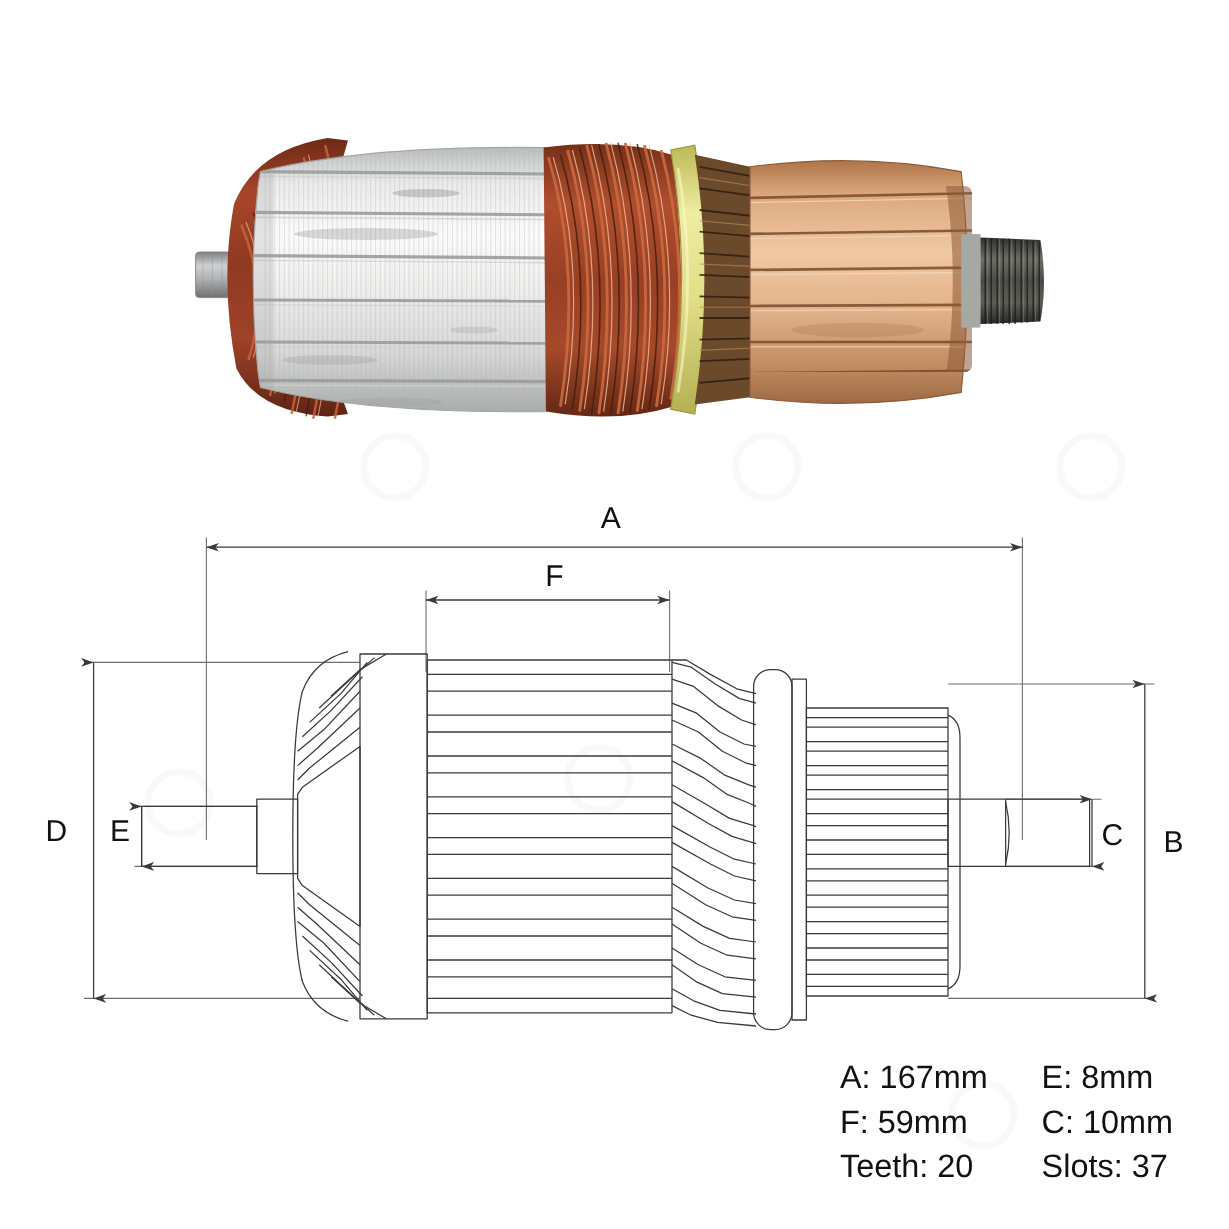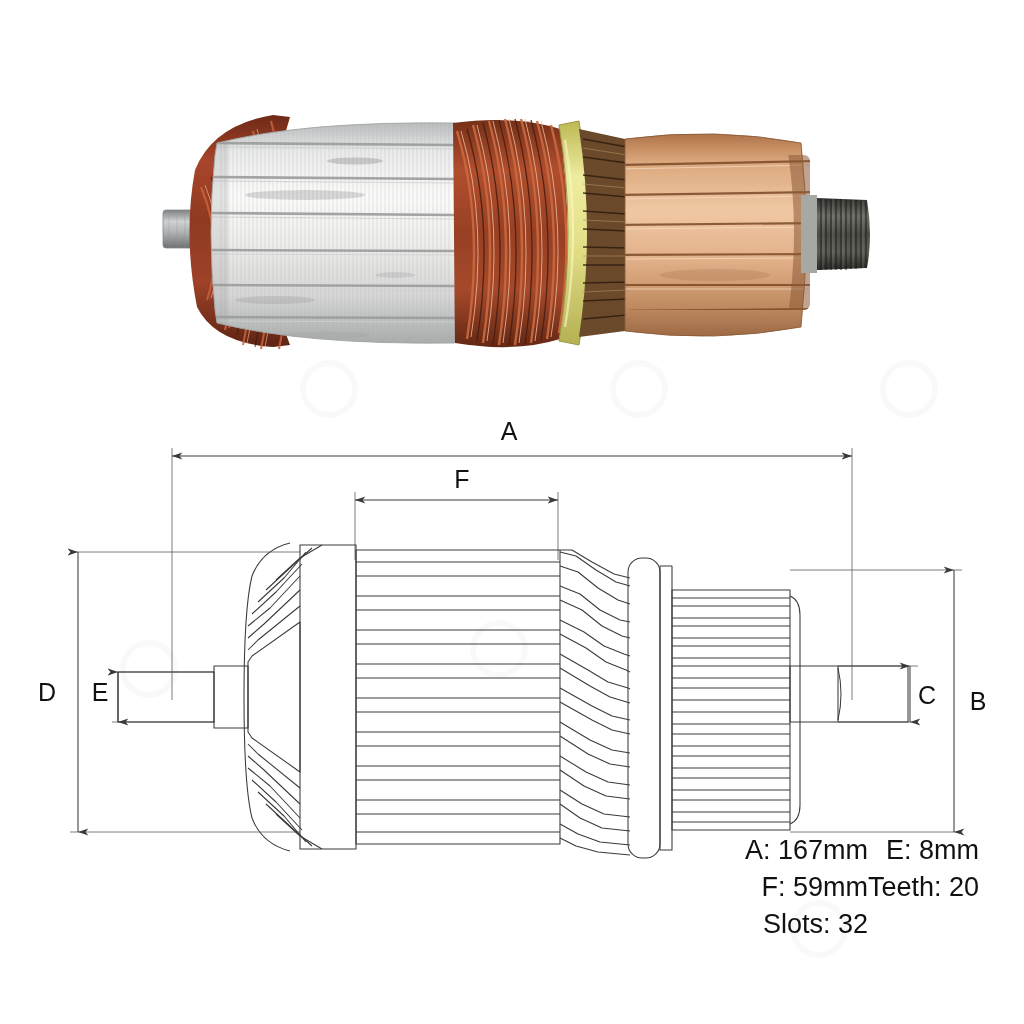--- a/index.html
+++ b/index.html
@@ -15,30 +15,29 @@
   
   .photo{position:absolute;left:155px;top:95px;width:715px;height:275px;}
   .photo svg{display:block;width:100%;height:100%;}
 
   
   .drawing{position:absolute;left:0;top:400px;width:1024px;height:470px;}
   .drawing svg{display:block;width:100%;height:100%;}
 
   
   .specs{
-    position:absolute;left:700px;top:832px;
+    position:absolute;left:700px;top:880px;
     display:grid;
     grid-template-columns:168px auto;
     grid-auto-rows:37px;
     align-items:center;
     color:#111111;
     font-size:27px;
     line-height:1;
     white-space:nowrap;
-    text-align:right;
   }
   .specs .cell{display:block;}
 
   
   .wm{position:absolute;border-radius:50%;border:6px solid rgba(0,0,0,0.022);}
 </style>
 </head>
 <body>
 
 <div class="stage">
@@ -507,17 +506,18 @@
         <text x="927" y="304">C</text>
         <text x="978" y="310">B</text>
       </g>
     </svg>
   </div>
 
   <div class="specs">
     <span class="cell">A: 167mm</span>
     <span class="cell">E: 8mm</span>
     <span class="cell">F: 59mm</span>
+    <span class="cell">C: 10mm</span>
     <span class="cell">Teeth: 20</span>
-    <span class="cell">Slots: 32</span>
+    <span class="cell">Slots: 37</span>
   </div>
 
 </div>
 
 </body></html>

